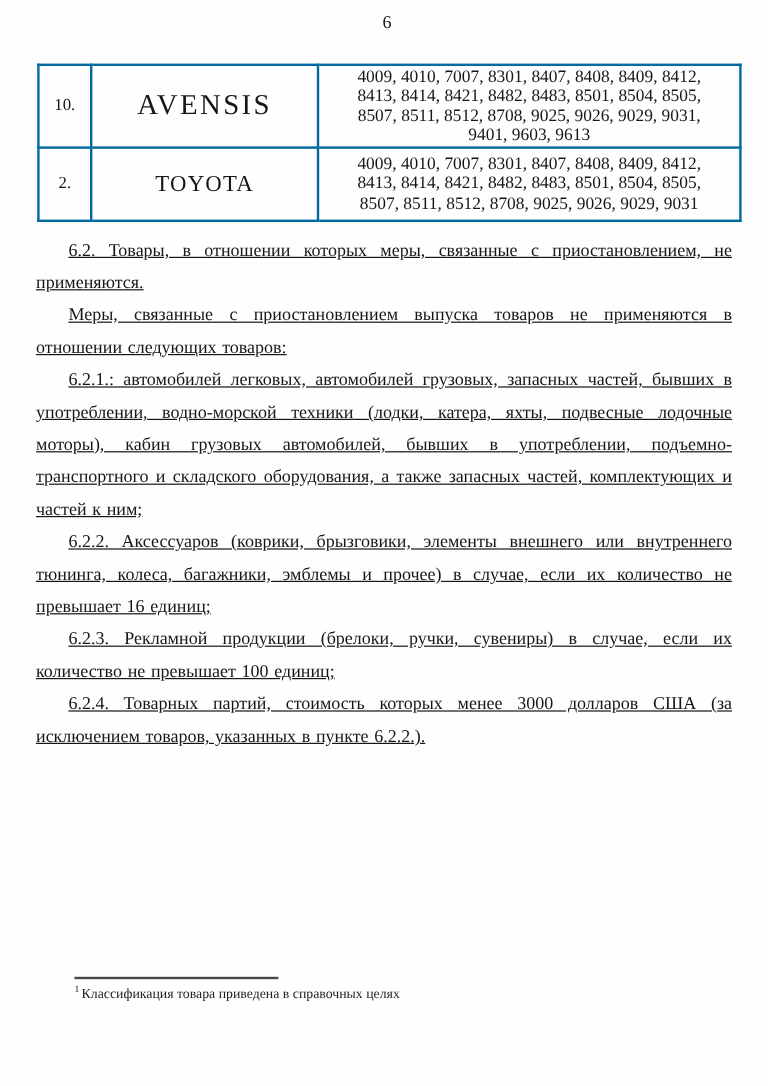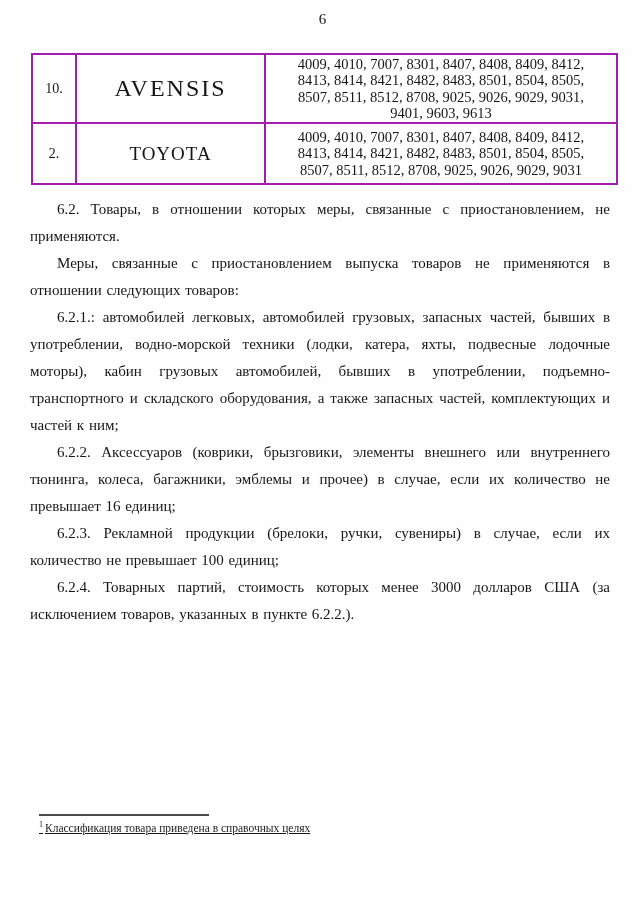--- a/index.html
+++ b/index.html
@@ -26,21 +26,21 @@
   }
   table.goods-table {
     position: absolute;
     top: 53px;
     left: 31px;
     width: 579px;
     border-collapse: collapse;
     table-layout: fixed;
   }
   table.goods-table td {
-    border: 2px solid #a21caf;
+    border: 2px solid #0369a1;
     padding: 0;
     vertical-align: middle;
   }
   tr.row-10 { height: 69px; }
   tr.row-11 { height: 61px; }
   td.c-num {
     width: 42px;
     text-align: center;
     font-size: 14px;
     margin-left: 48px;
@@ -71,27 +71,27 @@
     left: 30px;
     width: 580px;
     font-size: 15px;
     line-height: 27px;
     text-align: justify;
   }
   .body-text p {
     margin: 0;
     text-indent: 27px;
     word-spacing: 1px;
+    text-decoration: underline;
   }
   .footnote {
     position: absolute;
     top: 814px;
-    left: 39px;
+    left: 62px;
     width: 560px;
-    text-decoration: underline;
   }
   .footnote-rule {
     width: 170px;
     height: 2px;
     background: #4a4a4a;
     margin-bottom: 4px;
   }
   .footnote-text {
     font-size: 11.5px;
     color: #1c1c1c;

